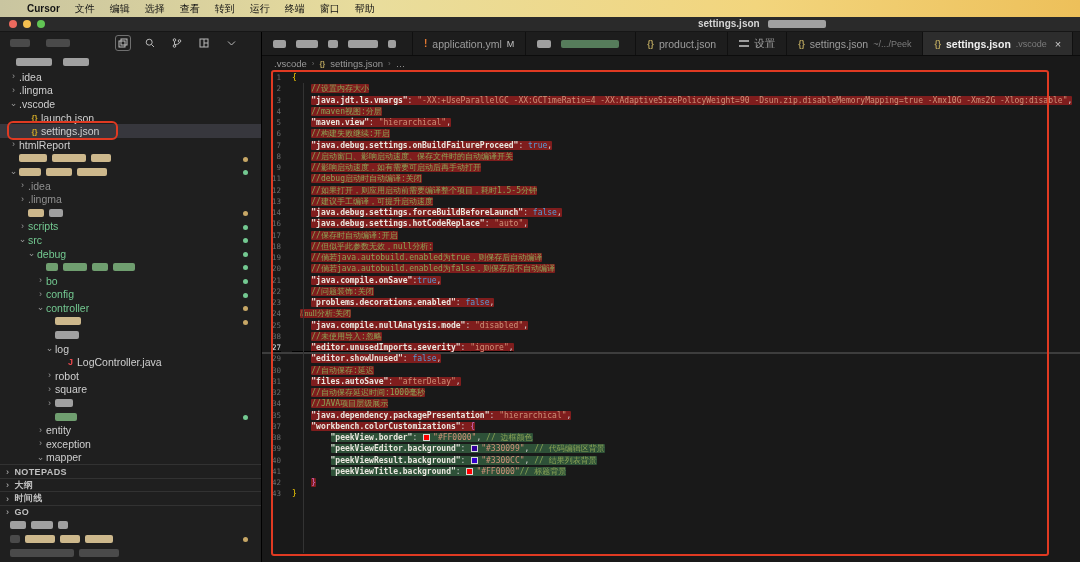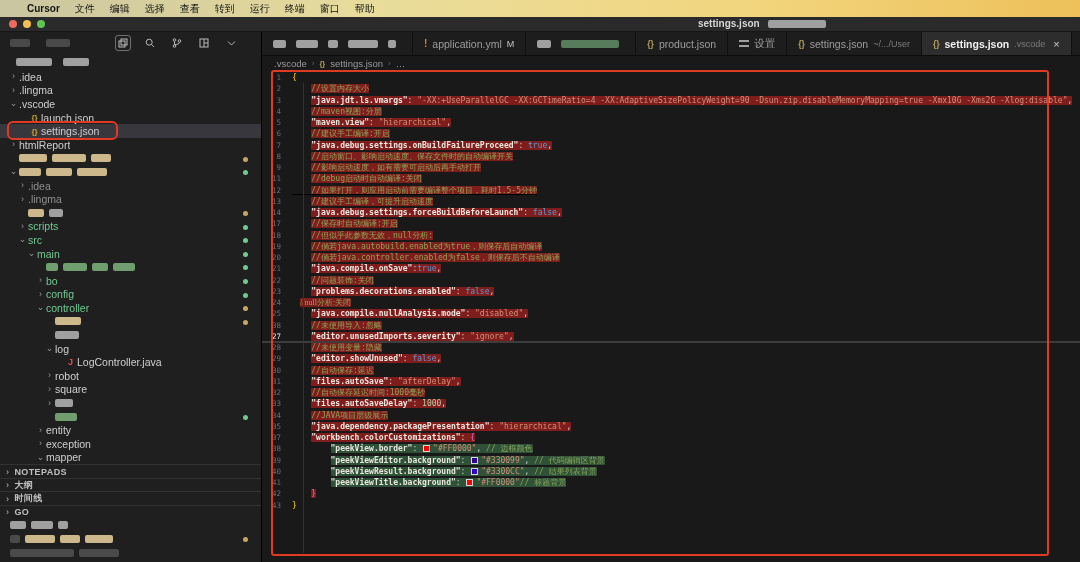--- a/index.html
+++ b/index.html
@@ -62,21 +62,21 @@
   .tab-close{font-size:11px;color:#cccccc;margin-left:3px;font-weight:normal;}
   .breadcrumb{height:15px;display:flex;align-items:center;gap:5px;padding-left:12px;
     font-size:9.5px;color:#9a9a9a;background:#191919;}
   .bc-sep{color:#6a6a6a;font-size:8px;}
   .bc-ic{font-size:7.5px;font-weight:bold;color:#b3a05c;}
   
   .code{position:relative;flex:1;overflow:hidden;padding-top:1px;
     font-family:"DejaVu Sans Mono",monospace;font-size:8px;line-height:11.25px;}
   .indent-guide{position:absolute;left:41px;top:12px;width:1px;height:470px;background:#333;}
   .cline{display:flex;height:11.25px;white-space:pre;}
-  .cline.cur{box-shadow:0 1px 0 #3d3d3d, 0 -1px 0 #3d3d3d inset;}
+  .cline.cur{box-shadow:0 1px 0 #3d3d3d, 0 -1px 0 #3d3d3d inset;text-decoration:underline;}
   .cline.cur .lnum{color:#e6e6e6;}
   .lnum{width:30px;flex:none;text-align:right;padding-right:11px;color:#6b6b6b;font-size:7.5px;}
   .seg{border-radius:1px;}
   .bgr{background:#7f1d1d;}
   .bgg{background:#2e5138;}
   .tk-c{color:#8aa355;}
   .tk-k{color:#eae7df;font-weight:bold;}
   .tk-s{color:#ce9178;}
   .tk-b{color:#569cd6;}
   .tk-n{color:#b5cea8;}
@@ -224,21 +224,21 @@
           <span class="tlabel col-g">scripts</span>
           <span class="dot dot-g"></span>
         </div>
         <div class="trow" style="padding-left: 17px;">
           <span class="chev">⌄</span>
           <span class="tlabel col-g">src</span>
           <span class="dot dot-g"></span>
         </div>
         <div class="trow" style="padding-left: 26px;">
           <span class="chev">⌄</span>
-          <span class="tlabel col-g">main</span>
+          <span class="tlabel col-g">debug</span>
           <span class="dot dot-g"></span>
         </div>
         <div class="trow" style="padding-left: 35px;">
           <span class="chev-sp"></span>
           <span class="rblock grn" style="width: 12px;"></span>
           <span class="rblock grn" style="width: 24px;"></span>
           <span class="rblock grn" style="width: 16px;"></span>
           <span class="rblock grn" style="width: 22px;"></span>
           <span class="dot dot-g"></span>
         </div>
@@ -365,21 +365,21 @@
           <span class="tab-ic">{}</span>
           <span class="tab-label">product.json</span>
         </div>
         <div class="tab">
           <span class="tune-ic"></span>
           <span class="tab-label">设置</span>
         </div>
         <div class="tab">
           <span class="tab-ic">{}</span>
           <span class="tab-label">settings.json</span>
-          <span class="tab-detail">~/.../User</span>
+          <span class="tab-detail">~/.../Peek</span>
         </div>
         <div class="tab active">
           <span class="tab-ic">{}</span>
           <span class="tab-label">settings.json</span>
           <span class="tab-detail">.vscode</span>
           <span class="tab-close">×</span>
         </div>
         <div class="tab"></div>
       </div>
     <div class="breadcrumb">
@@ -390,45 +390,44 @@
       <span class="bc-sep">›</span>
       <span>…</span>
     </div>
     <div class="code">
       <div class="indent-guide"></div>
     <div class="cline"><span class="lnum">1</span><span class="ltext" style="white-space: pre;"><span class="seg"><span class="tk-g">{</span></span></span></div>
         <div class="cline"><span class="lnum">2</span><span class="ltext" style="white-space: pre;"><span>    </span><span class="seg bgr"><span class="tk-c">//设置内存大小</span></span></span></div>
         <div class="cline"><span class="lnum">3</span><span class="ltext" style="white-space: pre;"><span>    </span><span class="seg bgr"><span class="tk-k">"java.jdt.ls.vmargs"</span><span class="tk-p">: </span><span class="tk-s">"-XX:+UseParallelGC -XX:GCTimeRatio=4 -XX:AdaptiveSizePolicyWeight=90 -Dsun.zip.disableMemoryMapping=true -Xmx10G -Xms2G -Xlog:disable"</span><span class="tk-p">,</span></span></span></div>
         <div class="cline"><span class="lnum">4</span><span class="ltext" style="white-space: pre;"><span>    </span><span class="seg bgr"><span class="tk-c">//maven视图:分层</span></span></span></div>
         <div class="cline"><span class="lnum">5</span><span class="ltext" style="white-space: pre;"><span>    </span><span class="seg bgr"><span class="tk-k">"maven.view"</span><span class="tk-p">: </span><span class="tk-s">"hierarchical"</span><span class="tk-p">,</span></span></span></div>
-        <div class="cline"><span class="lnum">6</span><span class="ltext" style="white-space: pre;"><span>    </span><span class="seg bgr"><span class="tk-c">//建议手工编译:开启</span></span></span></div>
+        <div class="cline"><span class="lnum">6</span><span class="ltext" style="white-space: pre;"><span>    </span><span class="seg bgr"><span class="tk-c">//构建失败继续:开启</span></span></span></div>
         <div class="cline"><span class="lnum">7</span><span class="ltext" style="white-space: pre;"><span>    </span><span class="seg bgr"><span class="tk-k">"java.debug.settings.onBuildFailureProceed"</span><span class="tk-p">: </span><span class="tk-b">true</span><span class="tk-p">,</span></span></span></div>
         <div class="cline"><span class="lnum">8</span><span class="ltext" style="white-space: pre;"><span>    </span><span class="seg bgr"><span class="tk-c">//启动窗口、影响启动速度、保存文件时的自动编译开关</span></span></span></div>
         <div class="cline"><span class="lnum">9</span><span class="ltext" style="white-space: pre;"><span>    </span><span class="seg bgr"><span class="tk-c">//影响启动速度，如有需要可启动后再手动打开</span></span></span></div>
         <div class="cline"><span class="lnum">11</span><span class="ltext" style="white-space: pre;"><span>    </span><span class="seg bgr"><span class="tk-c">//debug启动时自动编译:关闭</span></span></span></div>
-        <div class="cline"><span class="lnum">12</span><span class="ltext" style="white-space: pre; text-decoration: underline;"><span>    </span><span class="seg bgr"><span class="tk-c">//如果打开，则应用启动前需要编译整个项目，耗时1.5-5分钟</span></span></span></div>
+        <div class="cline"><span class="lnum">12</span><span class="ltext" style="white-space: pre;"><span>    </span><span class="seg bgr"><span class="tk-c">//如果打开，则应用启动前需要编译整个项目，耗时1.5-5分钟</span></span></span></div>
         <div class="cline"><span class="lnum">13</span><span class="ltext" style="white-space: pre;"><span>    </span><span class="seg bgr"><span class="tk-c">//建议手工编译，可提升启动速度</span></span></span></div>
         <div class="cline"><span class="lnum">14</span><span class="ltext" style="white-space: pre;"><span>    </span><span class="seg bgr"><span class="tk-k">"java.debug.settings.forceBuildBeforeLaunch"</span><span class="tk-p">: </span><span class="tk-b">false</span><span class="tk-p">,</span></span></span></div>
+        <div class="cline"><span class="lnum">16</span><span class="ltext" style="white-space: pre;"><span>    </span><span class="seg bgr"><span class="tk-k">"java.debug.settings.hotCodeReplace"</span><span class="tk-p">: </span><span class="tk-s">"auto"</span><span class="tk-p">,</span></span></span></div>
         <div class="cline"><span class="lnum">17</span><span class="ltext" style="white-space: pre;"><span>    </span><span class="seg bgr"><span class="tk-c">//保存时自动编译:开启</span></span></span></div>
         <div class="cline"><span class="lnum">18</span><span class="ltext" style="white-space: pre;"><span>    </span><span class="seg bgr"><span class="tk-c">//但似乎此参数无效，null分析:</span></span></span></div>
         <div class="cline"><span class="lnum">19</span><span class="ltext" style="white-space: pre;"><span>    </span><span class="seg bgr"><span class="tk-c">//倘若java.autobuild.enabled为true，则保存后自动编译</span></span></span></div>
-        <div class="cline"><span class="lnum">20</span><span class="ltext" style="white-space: pre;"><span>    </span><span class="seg bgr"><span class="tk-c">//倘若java.controller.enabled为false，则保存后不自动编译</span></span></span></div>
+        <div class="cline"><span class="lnum">20</span><span class="ltext" style="white-space: pre;"><span>    </span><span class="seg bgr"><span class="tk-c">//倘若java.autobuild.enabled为false，则保存后不自动编译</span></span></span></div>
         <div class="cline"><span class="lnum">21</span><span class="ltext" style="white-space: pre;"><span>    </span><span class="seg bgr"><span class="tk-k">"java.compile.onSave"</span><span class="tk-p">:</span><span class="tk-b">true</span><span class="tk-p">,</span></span></span></div>
         <div class="cline"><span class="lnum">22</span><span class="ltext" style="white-space: pre;"><span>    </span><span class="seg bgr"><span class="tk-c">//问题装饰:关闭</span></span></span></div>
         <div class="cline"><span class="lnum">23</span><span class="ltext" style="white-space: pre;"><span>    </span><span class="seg bgr"><span class="tk-k">"problems.decorations.enabled"</span><span class="tk-p">: </span><span class="tk-b">false</span><span class="tk-p">,</span></span></span></div>
         <div class="cline"><span class="lnum">24</span><span class="ltext" style="white-space: pre; font-family: Liberation Serif, serif;"><span>    </span><span class="seg bgr"><span class="tk-c">//null分析:关闭</span></span></span></div>
         <div class="cline"><span class="lnum">25</span><span class="ltext" style="white-space: pre;"><span>    </span><span class="seg bgr"><span class="tk-k">"java.compile.nullAnalysis.mode"</span><span class="tk-p">: </span><span class="tk-s">"disabled"</span><span class="tk-p">,</span></span></span></div>
         <div class="cline"><span class="lnum">38</span><span class="ltext" style="white-space: pre;"><span>    </span><span class="seg bgr"><span class="tk-c">//未使用导入:忽略</span></span></span></div>
         <div class="cline cur"><span class="lnum">27</span><span class="ltext" style="white-space: pre;"><span>    </span><span class="seg bgr"><span class="tk-k">"editor.unusedImports.severity"</span><span class="tk-p">: </span><span class="tk-s">"ignore"</span><span class="tk-p">,</span></span></span></div>
-        <div class="cline"><span class="lnum">28</span><span class="ltext" style="white-space: pre;"><span>    </span><span class="seg bgr"><span class="tk-c">//未使用变量:隐藏</span></span></span></div>
         <div class="cline"><span class="lnum">29</span><span class="ltext" style="white-space: pre;"><span>    </span><span class="seg bgr"><span class="tk-k">"editor.showUnused"</span><span class="tk-p">: </span><span class="tk-b">false</span><span class="tk-p">,</span></span></span></div>
         <div class="cline"><span class="lnum">30</span><span class="ltext" style="white-space: pre;"><span>    </span><span class="seg bgr"><span class="tk-c">//自动保存:延迟</span></span></span></div>
         <div class="cline"><span class="lnum">31</span><span class="ltext" style="white-space: pre;"><span>    </span><span class="seg bgr"><span class="tk-k">"files.autoSave"</span><span class="tk-p">: </span><span class="tk-s">"afterDelay"</span><span class="tk-p">,</span></span></span></div>
         <div class="cline"><span class="lnum">32</span><span class="ltext" style="white-space: pre;"><span>    </span><span class="seg bgr"><span class="tk-c">//自动保存延迟时间:1000毫秒</span></span></span></div>
-        <div class="cline"><span class="lnum">33</span><span class="ltext" style="white-space: pre;"><span>    </span><span class="seg bgr"><span class="tk-k">"files.autoSaveDelay"</span><span class="tk-p">: </span><span class="tk-n">1000</span><span class="tk-p">,</span></span></span></div>
         <div class="cline"><span class="lnum">34</span><span class="ltext" style="white-space: pre;"><span>    </span><span class="seg bgr"><span class="tk-c">//JAVA项目层级展示</span></span></span></div>
         <div class="cline"><span class="lnum">35</span><span class="ltext" style="white-space: pre;"><span>    </span><span class="seg bgr"><span class="tk-k">"java.dependency.packagePresentation"</span><span class="tk-p">: </span><span class="tk-s">"hierarchical"</span><span class="tk-p">,</span></span></span></div>
         <div class="cline"><span class="lnum">37</span><span class="ltext" style="white-space: pre;"><span>    </span><span class="seg bgr"><span class="tk-k">"workbench.colorCustomizations"</span><span class="tk-p">: </span><span class="tk-m">{</span></span></span></div>
         <div class="cline"><span class="lnum">38</span><span class="ltext" style="white-space: pre;"><span>        </span><span class="seg bgg"><span class="tk-k">"peekView.border"</span><span class="tk-p">: </span><span class="sw" style="background: rgb(255, 0, 0);"></span><span class="tk-s">"#FF0000"</span><span class="tk-p">, </span><span class="tk-c">// 边框颜色</span></span></span></div>
         <div class="cline"><span class="lnum">39</span><span class="ltext" style="white-space: pre;"><span>        </span><span class="seg bgg"><span class="tk-k">"peekViewEditor.background"</span><span class="tk-p">: </span><span class="sw" style="background: rgb(51, 0, 153);"></span><span class="tk-s">"#330099"</span><span class="tk-p">, </span><span class="tk-c">// 代码编辑区背景</span></span></span></div>
         <div class="cline"><span class="lnum">40</span><span class="ltext" style="white-space: pre;"><span>        </span><span class="seg bgg"><span class="tk-k">"peekViewResult.background"</span><span class="tk-p">: </span><span class="sw" style="background: rgb(51, 0, 204);"></span><span class="tk-s">"#3300CC"</span><span class="tk-p">, </span><span class="tk-c">// 结果列表背景</span></span></span></div>
         <div class="cline"><span class="lnum">41</span><span class="ltext" style="white-space: pre;"><span>        </span><span class="seg bgg"><span class="tk-k">"peekViewTitle.background"</span><span class="tk-p">: </span><span class="sw" style="background: rgb(255, 0, 0);"></span><span class="tk-s">"#FF0000"</span><span class="tk-c">// 标题背景</span></span></span></div>
         <div class="cline"><span class="lnum">42</span><span class="ltext" style="white-space: pre;"><span>    </span><span class="seg bgr"><span class="tk-m">}</span></span></span></div>
         <div class="cline"><span class="lnum">43</span><span class="ltext" style="white-space: pre;"><span class="seg"><span class="tk-g">}</span></span></span></div>
       </div>

